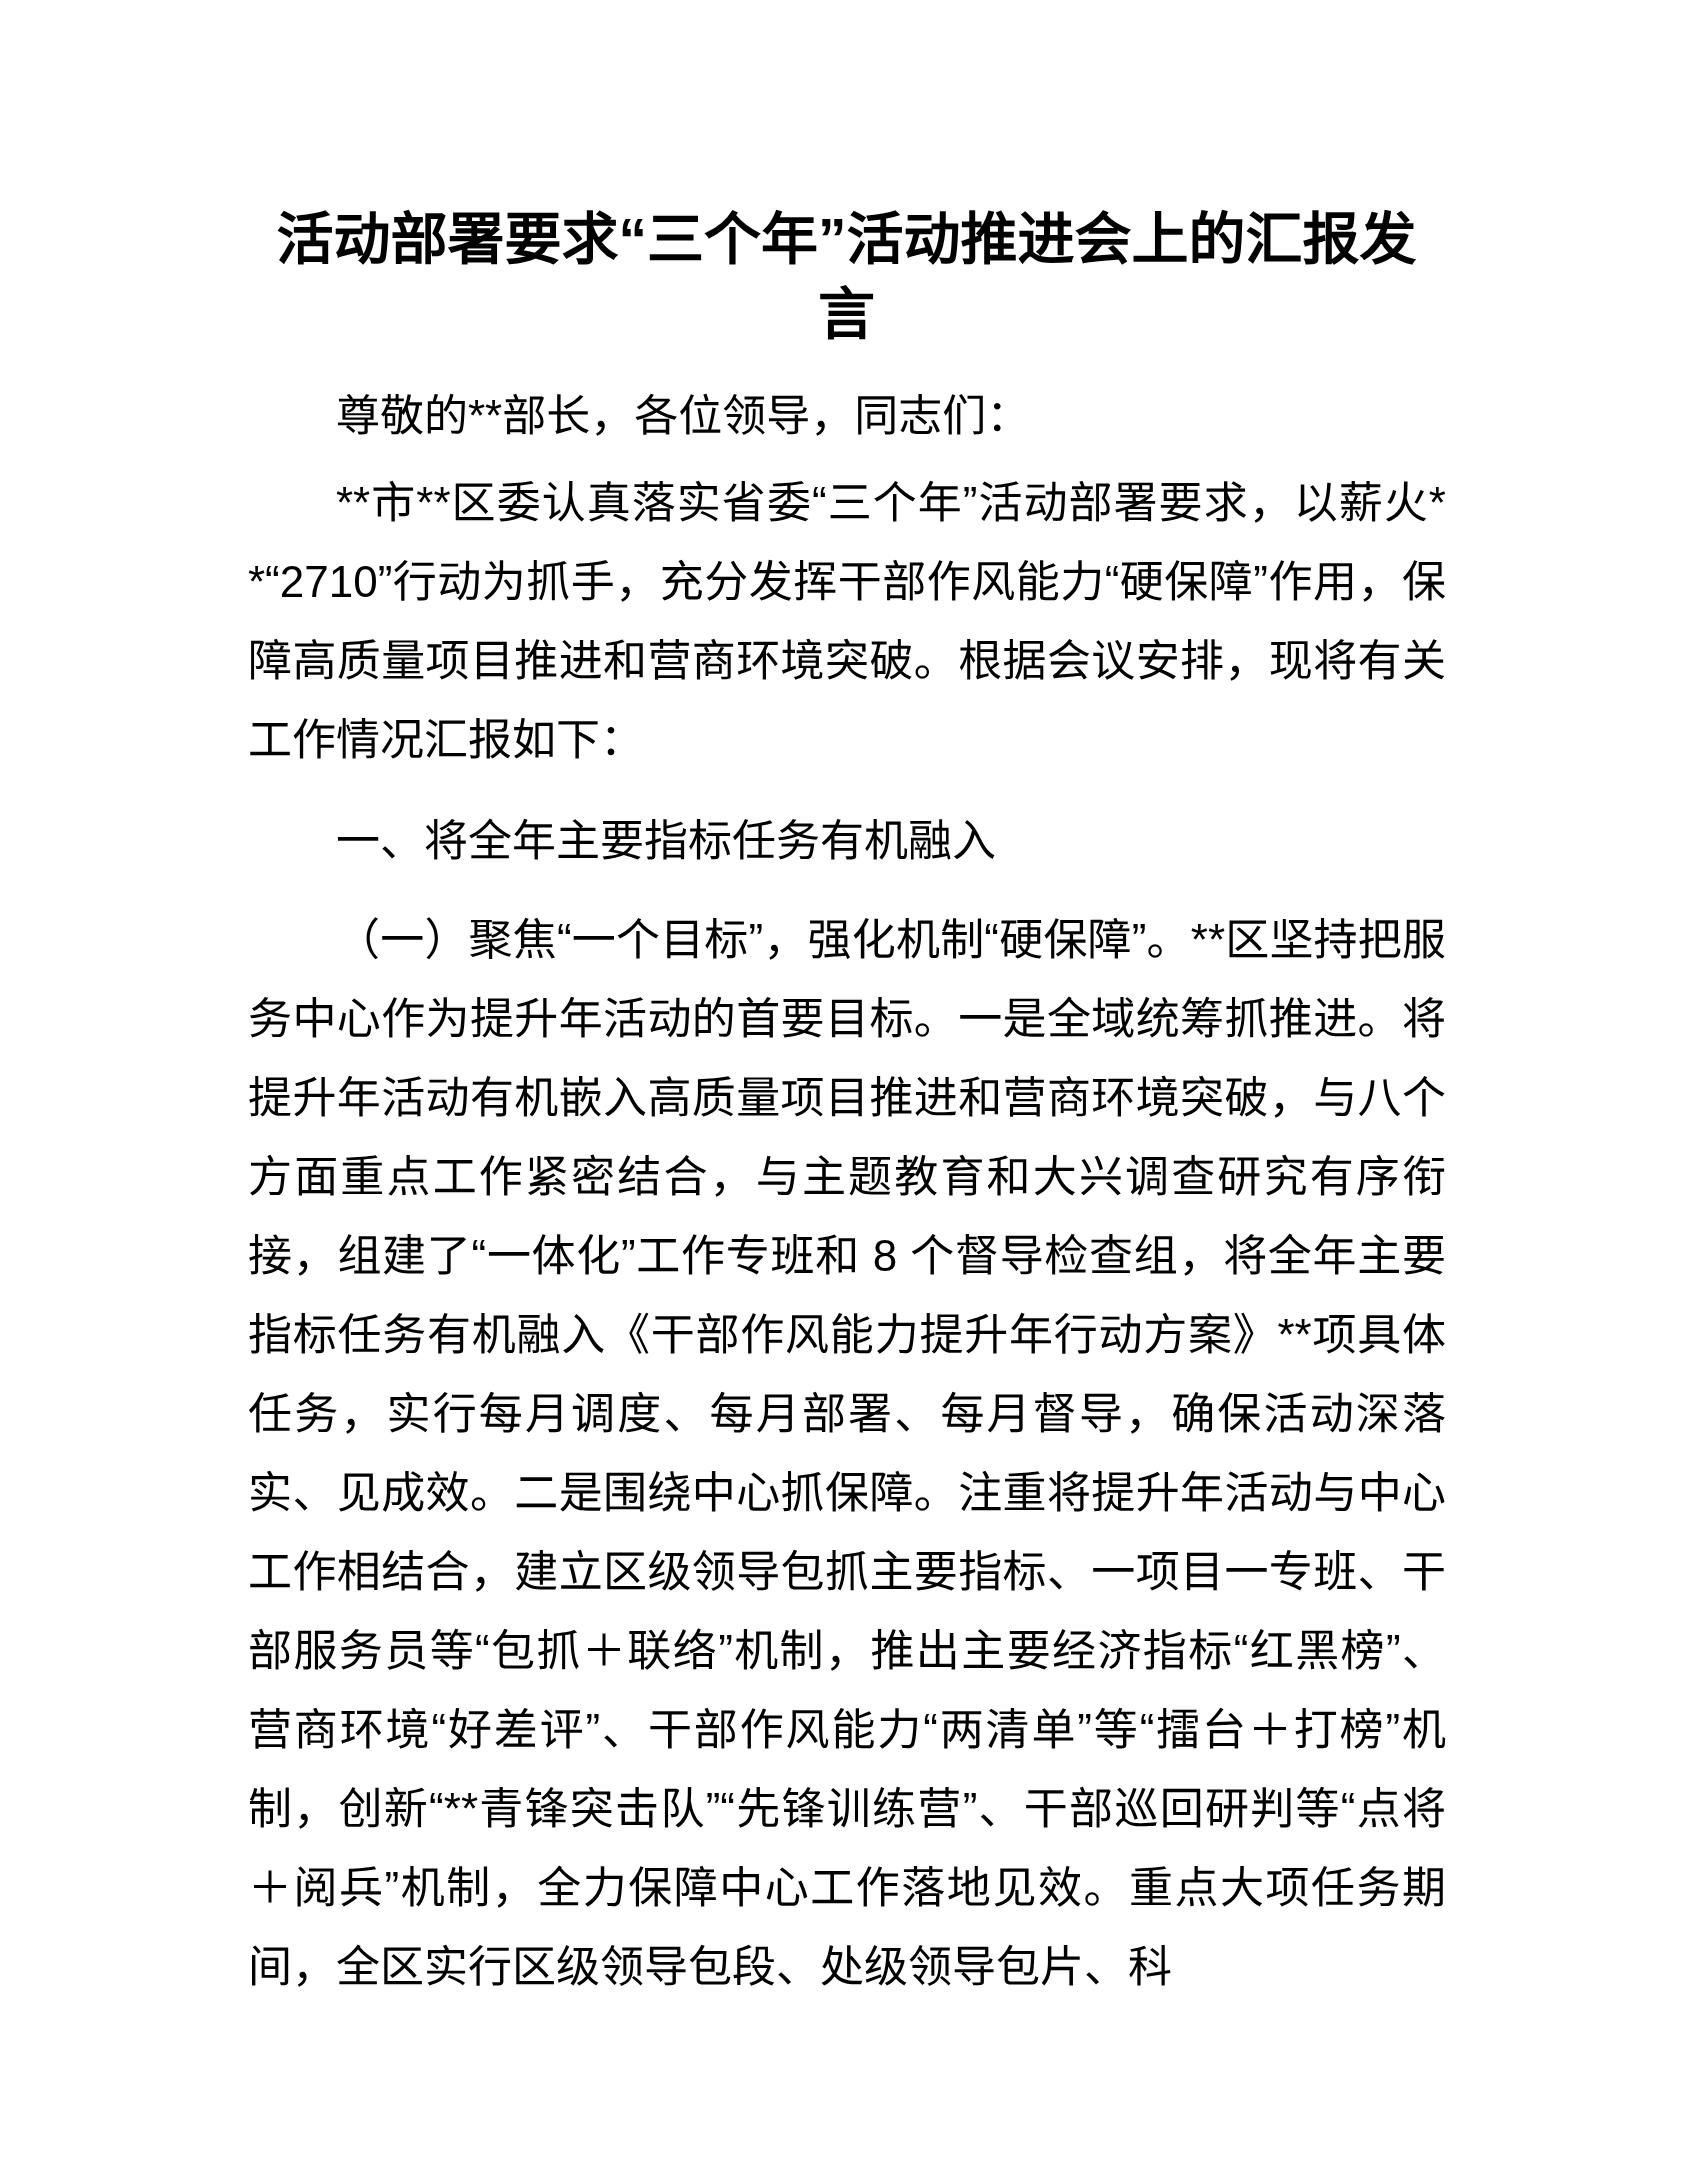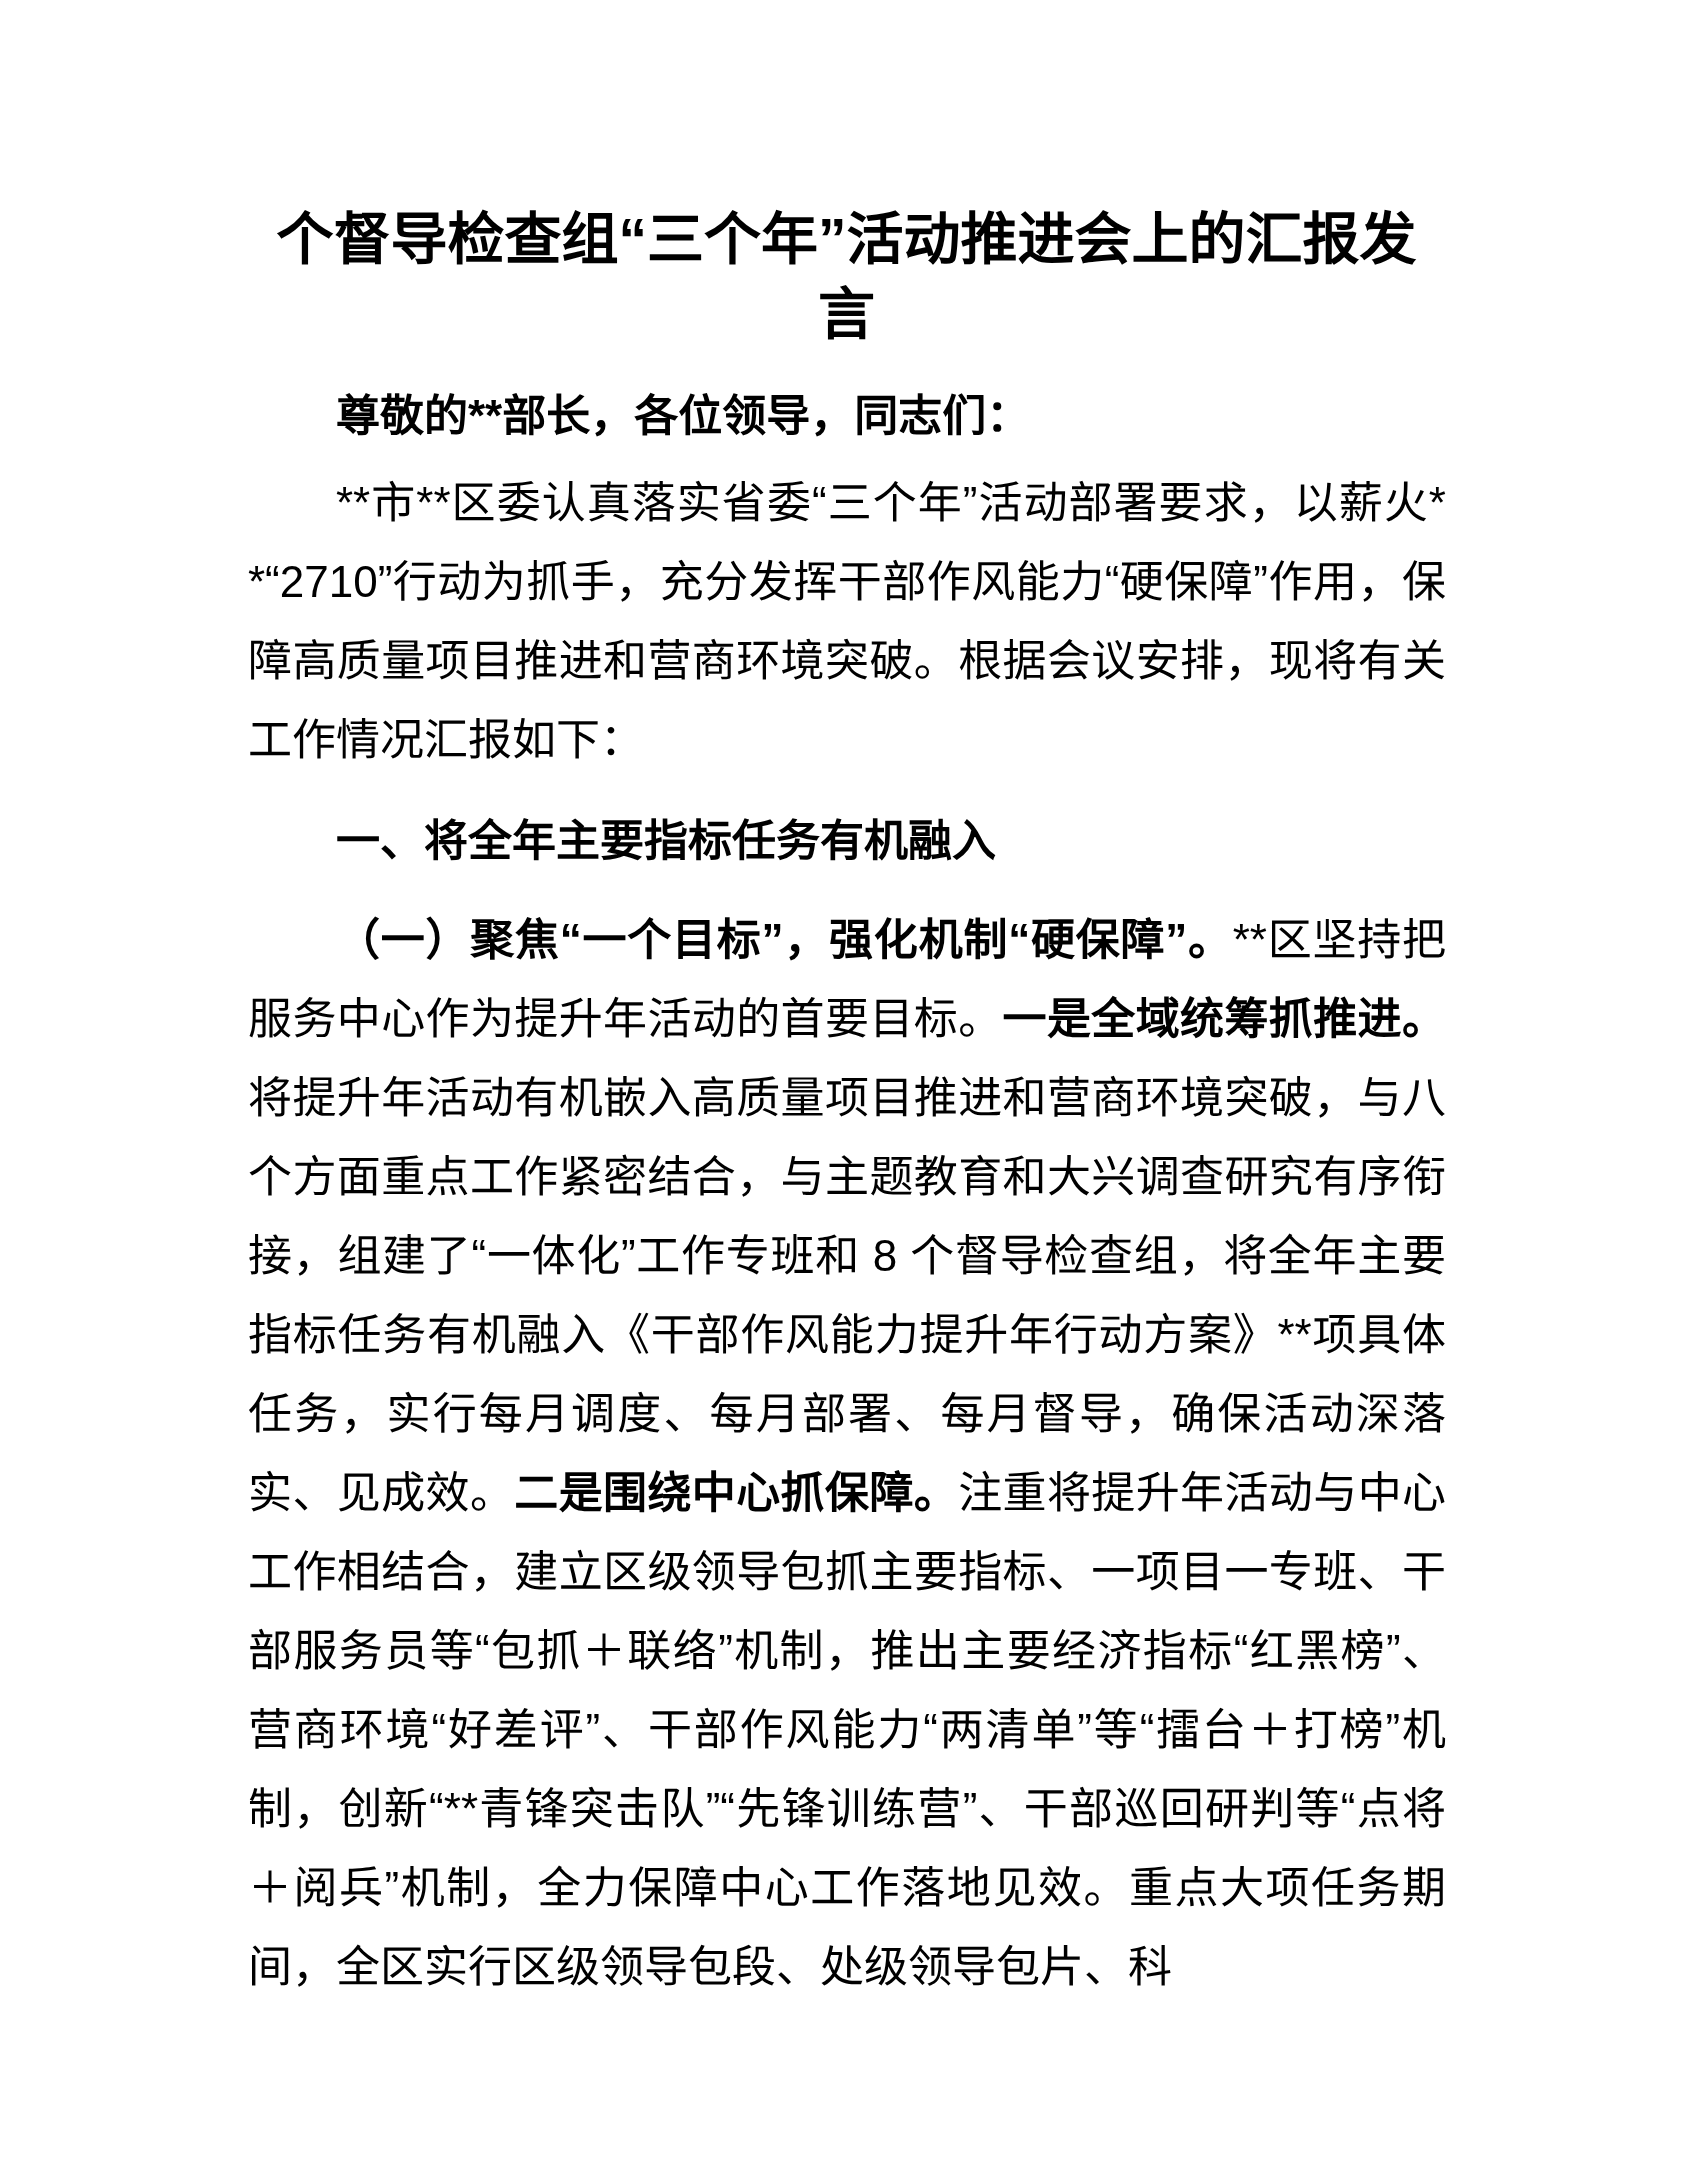--- a/index.html
+++ b/index.html
@@ -46,28 +46,28 @@
   .block.heading {
     font-weight: 700;
     margin-top: 22px;
     margin-bottom: 20px;
     text-align: left;
   }
   .block.paragraph {
     margin: 0;
   }
   .run.bold {
-    font-weight: 700;
+    font-weight: 400;
   }
 </style>
 </head>
 <body>
 
 <div class="page">
-  <h1 class="doc-title">个督导检查组“三个年”活动推进会上的汇报发言</h1>
+  <h1 class="doc-title">活动部署要求“三个年”活动推进会上的汇报发言</h1>
   <div class="doc-body">
       <p class="block greeting"><span class="run bold">尊敬的**部长，各位领导，同志们：</span></p>
       <p class="block paragraph"><span class="run">**市**区委认真落实省委“三个年”活动部署要求，以薪火**“2710”行动为抓手，充分发挥干部作风能力“硬保障”作用，保障高质量项目推进和营商环境突破。根据会议安排，现将有关工作情况汇报如下：</span></p>
       <h2 class="block heading"><span class="run bold">一、将全年主要指标任务有机融入</span></h2>
       <p class="block paragraph"><span class="run bold">（一）聚焦“一个目标”，强化机制“硬保障”。</span><span class="run">**区坚持把服务中心作为提升年活动的首要目标。</span><span class="run bold">一是全域统筹抓推进。</span><span class="run">将提升年活动有机嵌入高质量项目推进和营商环境突破，与八个方面重点工作紧密结合，与主题教育和大兴调查研究有序衔接，组建了“一体化”工作专班和 8 个督导检查组，将全年主要指标任务有机融入《干部作风能力提升年行动方案》**项具体任务，实行每月调度、每月部署、每月督导，确保活动深落实、见成效。</span><span class="run bold">二是围绕中心抓保障。</span><span class="run">注重将提升年活动与中心工作相结合，建立区级领导包抓主要指标、一项目一专班、干部服务员等“包抓＋联络”机制，推出主要经济指标“红黑榜”、营商环境“好差评”、干部作风能力“两清单”等“擂台＋打榜”机制，创新“**青锋突击队”“先锋训练营”、干部巡回研判等“点将＋阅兵”机制，全力保障中心工作落地见效。重点大项任务期间，全区实行区级领导包段、处级领导包片、科</span></p>
     </div>
 </div>
 
 
 </body></html>

